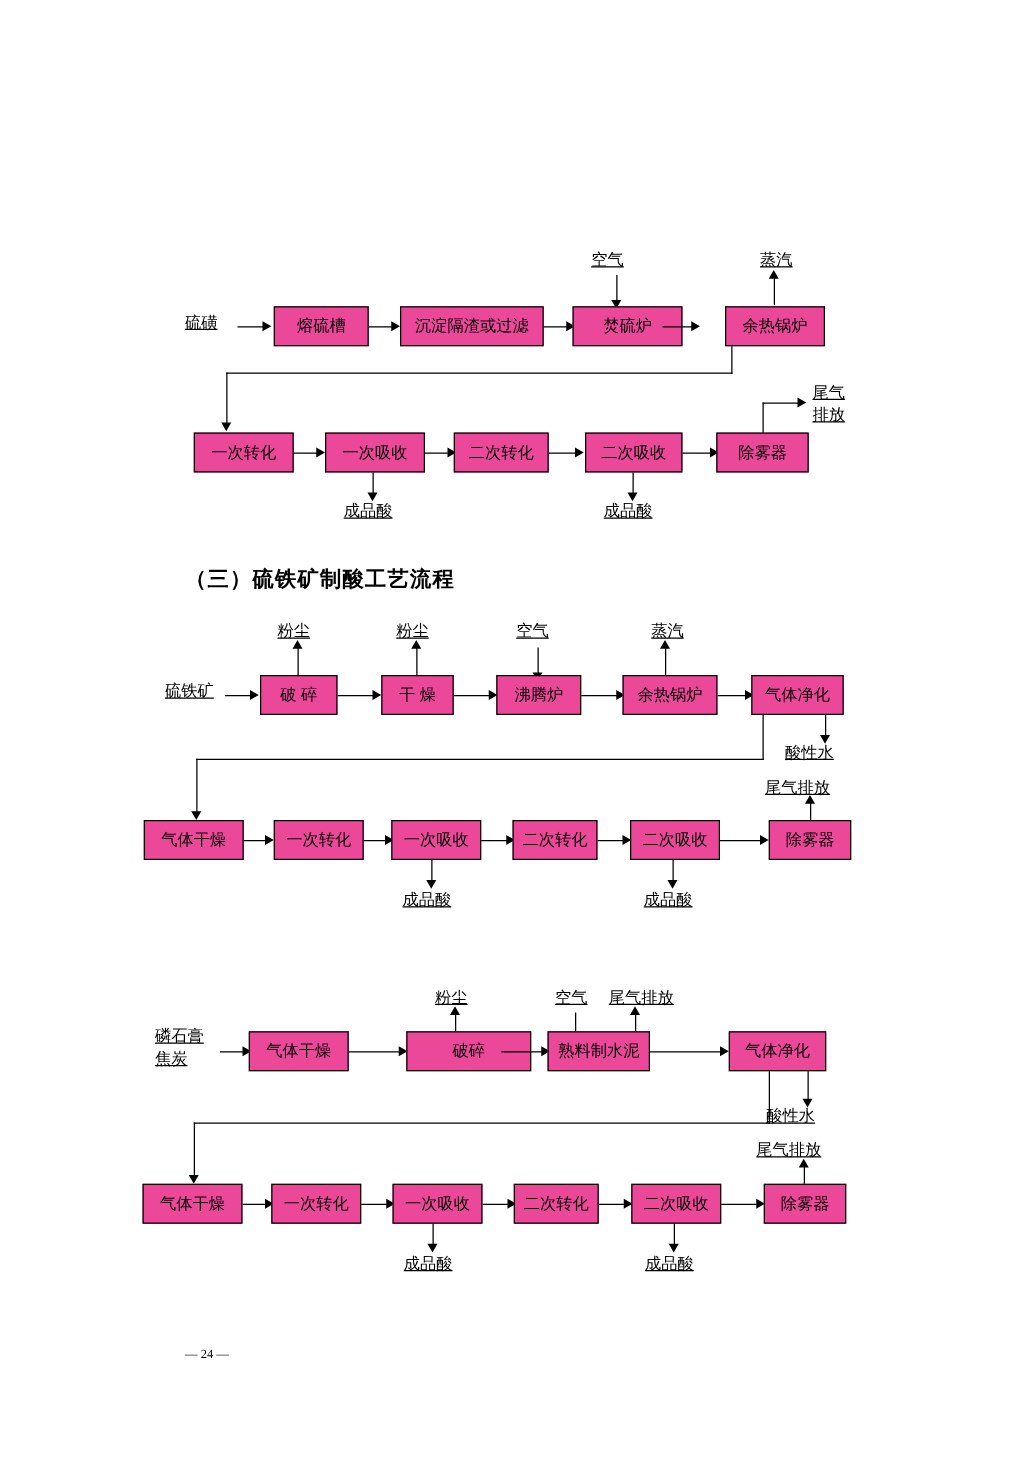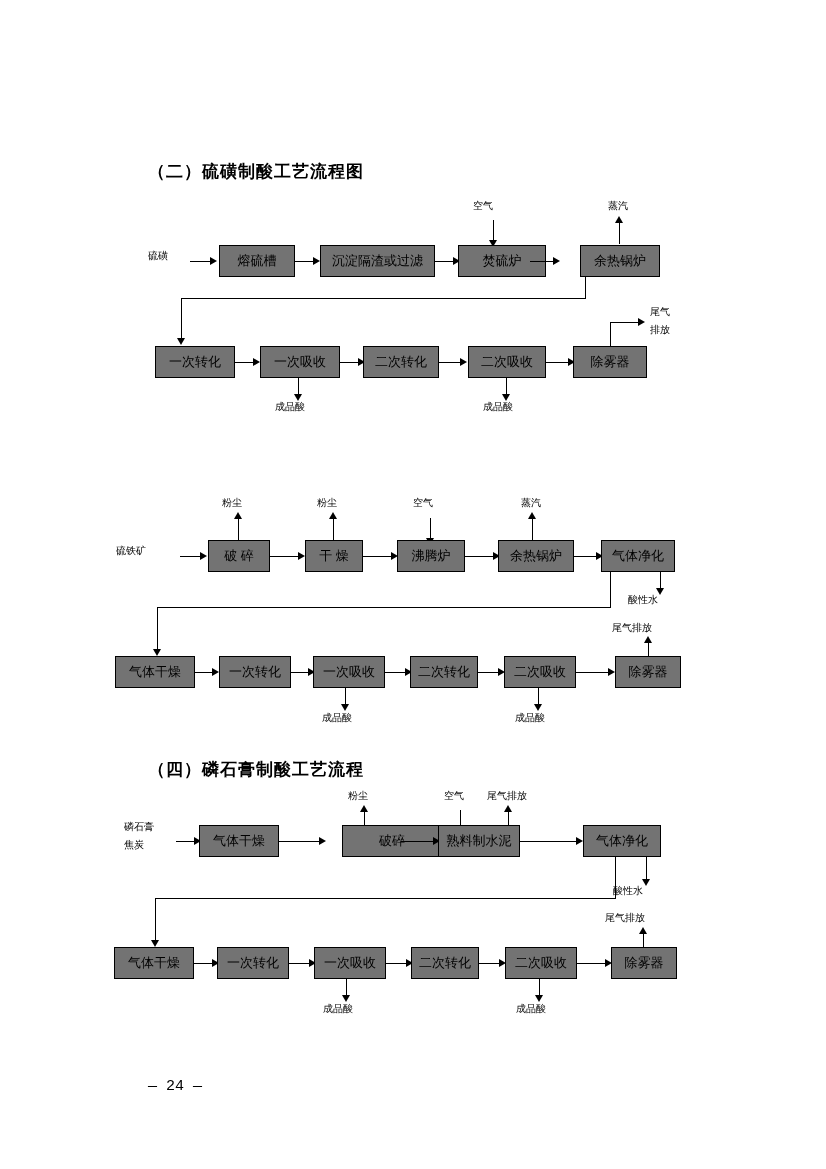--- a/index.html
+++ b/index.html
@@ -25,35 +25,36 @@
     position: absolute;
     font-family: "Liberation Serif", serif;
     font-weight: bold;
     font-size: 17px;
     letter-spacing: 1px;
     white-space: nowrap;
   }
   .box {
     position: absolute;
     border: 1px solid #000000;
-    background: #737373;
+    background: #ec4899;
     font-size: 13px;
     font-family: "Liberation Sans", sans-serif;
     display: flex;
     align-items: center;
     justify-content: center;
     box-sizing: border-box;
     white-space: nowrap;
   }
   .lbl {
     position: absolute;
-    font-size: 10px;
+    font-size: 13px;
     font-family: "Liberation Sans", sans-serif;
     white-space: nowrap;
     line-height: 1.25;
+    text-decoration: underline;
   }
   .hline {
     position: absolute;
     height: 0;
     border-top: 1px solid #000000;
   }
   .vline {
     position: absolute;
     width: 0;
     border-left: 1px solid #000000;
@@ -72,31 +73,30 @@
     border-right: 4px solid transparent;
     border-top: 7px solid #000000;
   }
   .arrow-u {
     border-left: 4px solid transparent;
     border-right: 4px solid transparent;
     border-bottom: 7px solid #000000;
   }
   .page-num {
     position: absolute;
-    font-size: 15px;
-    font-family: Liberation Mono, monospace;
+    font-size: 10px;
+    font-family: Liberation Serif, serif;
     white-space: nowrap;
   }
 </style>
 </head>
 <body>
 
 <div class="page">
 
-  <div class="section-title" style="left:148px; top:160px;">（二）硫磺制酸工艺流程图</div>
 
   <div class="lbl" style="left:473px; top:200px;">空气</div>
   <div class="lbl" style="left:608px; top:200px;">蒸汽</div>
 
   <div class="vline" style="left:493px; top:220px; height:22px;"></div>
   <div class="arrow-d" style="left:489px; top:240px;"></div>
 
   <div class="vline" style="left:619px; top:222px; height:22px;"></div>
   <div class="arrow-u" style="left:615px; top:216px;"></div>
 
@@ -148,36 +148,37 @@
   <div class="box" style="left:573px; top:346px; width:74px; height:32px;">除雾器</div>
 
   <div class="vline" style="left:298px; top:378px; height:18px;"></div>
   <div class="arrow-d" style="left:294px; top:394px;"></div>
   <div class="lbl" style="left:275px; top:401px;">成品酸</div>
 
   <div class="vline" style="left:506px; top:378px; height:18px;"></div>
   <div class="arrow-d" style="left:502px; top:394px;"></div>
   <div class="lbl" style="left:483px; top:401px;">成品酸</div>
 
+  <div class="section-title" style="left:148px; top:452px;">（三）硫铁矿制酸工艺流程</div>
 
   <div class="lbl" style="left:222px; top:497px;">粉尘</div>
   <div class="lbl" style="left:317px; top:497px;">粉尘</div>
   <div class="lbl" style="left:413px; top:497px;">空气</div>
   <div class="lbl" style="left:521px; top:497px;">蒸汽</div>
 
   <div class="vline" style="left:238px; top:518px; height:22px;"></div>
   <div class="arrow-u" style="left:234px; top:512px;"></div>
   <div class="vline" style="left:333px; top:518px; height:22px;"></div>
   <div class="arrow-u" style="left:329px; top:512px;"></div>
   <div class="vline" style="left:430px; top:518px; height:22px;"></div>
   <div class="arrow-d" style="left:426px; top:538px;"></div>
   <div class="vline" style="left:532px; top:518px; height:22px;"></div>
   <div class="arrow-u" style="left:528px; top:512px;"></div>
 
-  <div class="lbl" style="left:116px; top:545px;">硫铁矿</div>
+  <div class="lbl" style="left:132px; top:545px;">硫铁矿</div>
   <div class="hline" style="left:180px; top:556px; width:22px;"></div>
   <div class="arrow-r" style="left:200px; top:552px;"></div>
 
   <div class="box" style="left:208px; top:540px; width:62px; height:32px;">破  碎</div>
   <div class="hline" style="left:270px; top:556px; width:30px;"></div>
   <div class="arrow-r" style="left:298px; top:552px;"></div>
 
   <div class="box" style="left:305px; top:540px; width:58px; height:32px;">干  燥</div>
   <div class="hline" style="left:363px; top:556px; width:30px;"></div>
   <div class="arrow-r" style="left:391px; top:552px;"></div>
@@ -228,21 +229,20 @@
   <div class="box" style="left:615px; top:656px; width:66px; height:32px;">除雾器</div>
 
   <div class="vline" style="left:345px; top:688px; height:18px;"></div>
   <div class="arrow-d" style="left:341px; top:704px;"></div>
   <div class="lbl" style="left:322px; top:712px;">成品酸</div>
 
   <div class="vline" style="left:538px; top:688px; height:18px;"></div>
   <div class="arrow-d" style="left:534px; top:704px;"></div>
   <div class="lbl" style="left:515px; top:712px;">成品酸</div>
 
-  <div class="section-title" style="left:148px; top:758px;">（四）磷石膏制酸工艺流程</div>
 
   <div class="lbl" style="left:348px; top:790px;">粉尘</div>
   <div class="lbl" style="left:444px; top:790px;">空气</div>
   <div class="lbl" style="left:487px; top:790px;">尾气排放</div>
 
   <div class="vline" style="left:364px; top:810px; height:22px;"></div>
   <div class="arrow-u" style="left:360px; top:805px;"></div>
   <div class="vline" style="left:460px; top:810px; height:22px;"></div>
   <div class="arrow-d" style="left:456px; top:830px;"></div>
   <div class="vline" style="left:508px; top:810px; height:22px;"></div>
@@ -250,21 +250,21 @@
 
   <div class="lbl" style="left:124px; top:821px;">磷石膏</div>
   <div class="lbl" style="left:124px; top:839px;">焦炭</div>
   <div class="hline" style="left:176px; top:841px; width:20px;"></div>
   <div class="arrow-r" style="left:194px; top:837px;"></div>
 
   <div class="box" style="left:199px; top:825px; width:80px; height:32px;">气体干燥</div>
   <div class="hline" style="left:279px; top:841px; width:42px;"></div>
   <div class="arrow-r" style="left:319px; top:837px;"></div>
 
-  <div class="box" style="left:325px; top:825px; width:100px; height:32px;margin-left:17px;">破碎</div>
+  <div class="box" style="left:325px; top:825px; width:100px; height:32px;">破碎</div>
   <div class="hline" style="left:401px; top:841px; width:34px;"></div>
   <div class="arrow-r" style="left:433px; top:837px;"></div>
 
   <div class="box" style="left:438px; top:825px; width:82px; height:32px;">熟料制水泥</div>
   <div class="hline" style="left:520px; top:841px; width:58px;"></div>
   <div class="arrow-r" style="left:576px; top:837px;"></div>
 
   <div class="box" style="left:583px; top:825px; width:78px; height:32px;">气体净化</div>
 
   <div class="vline" style="left:646px; top:857px; height:24px;"></div>

